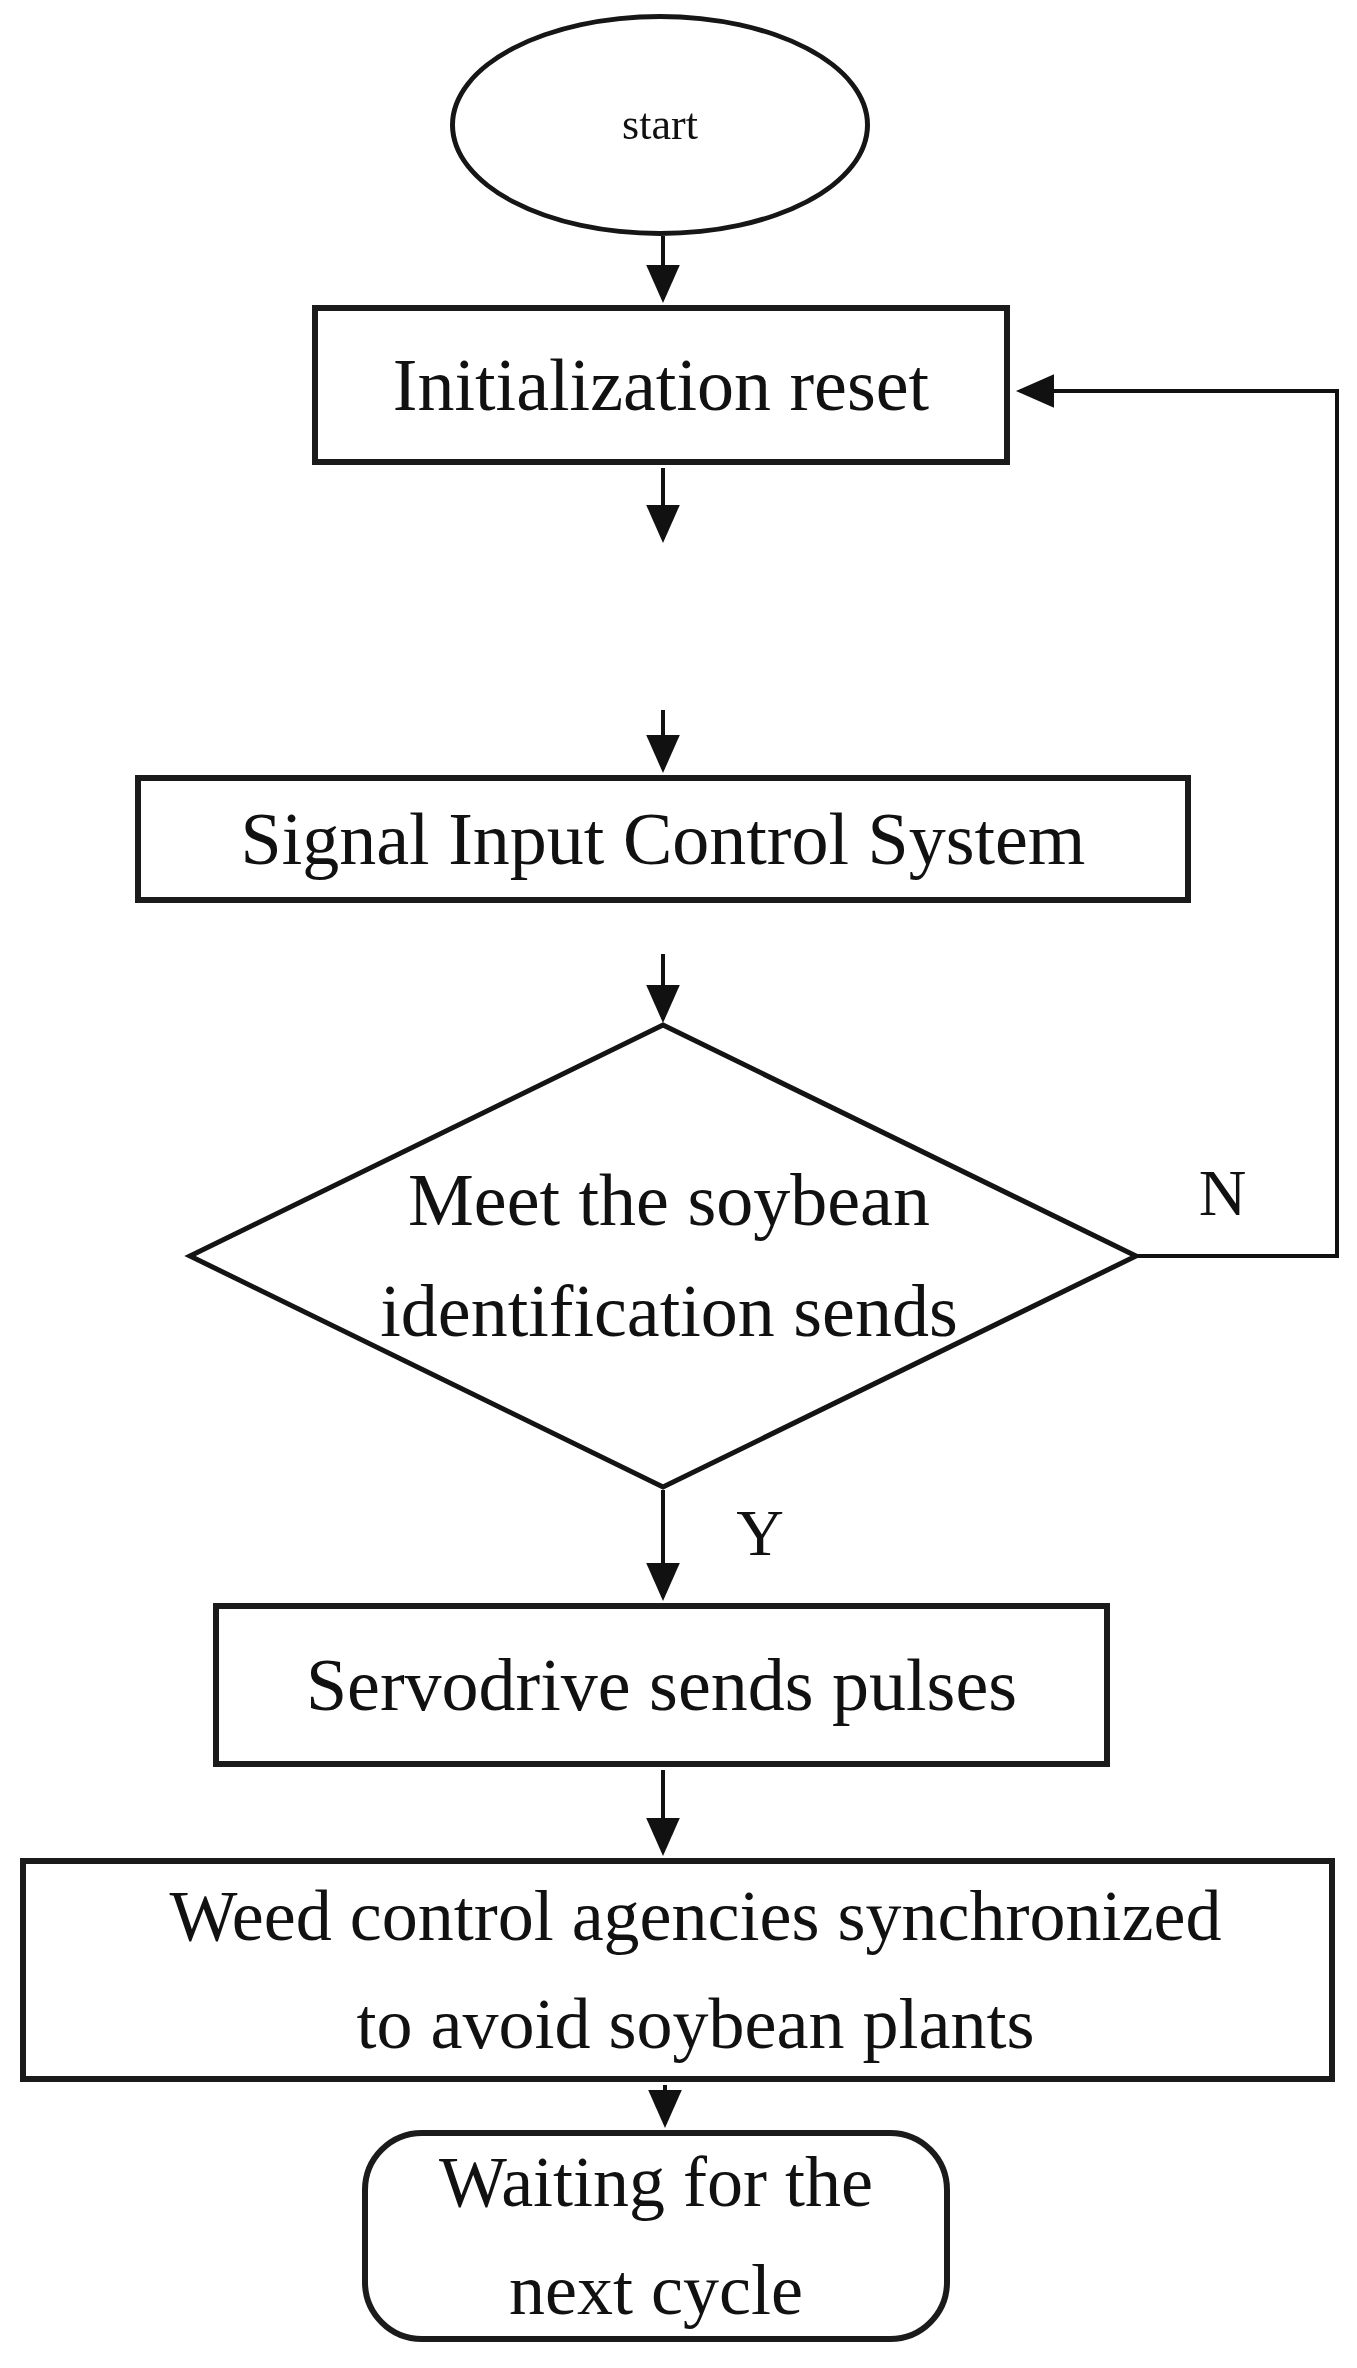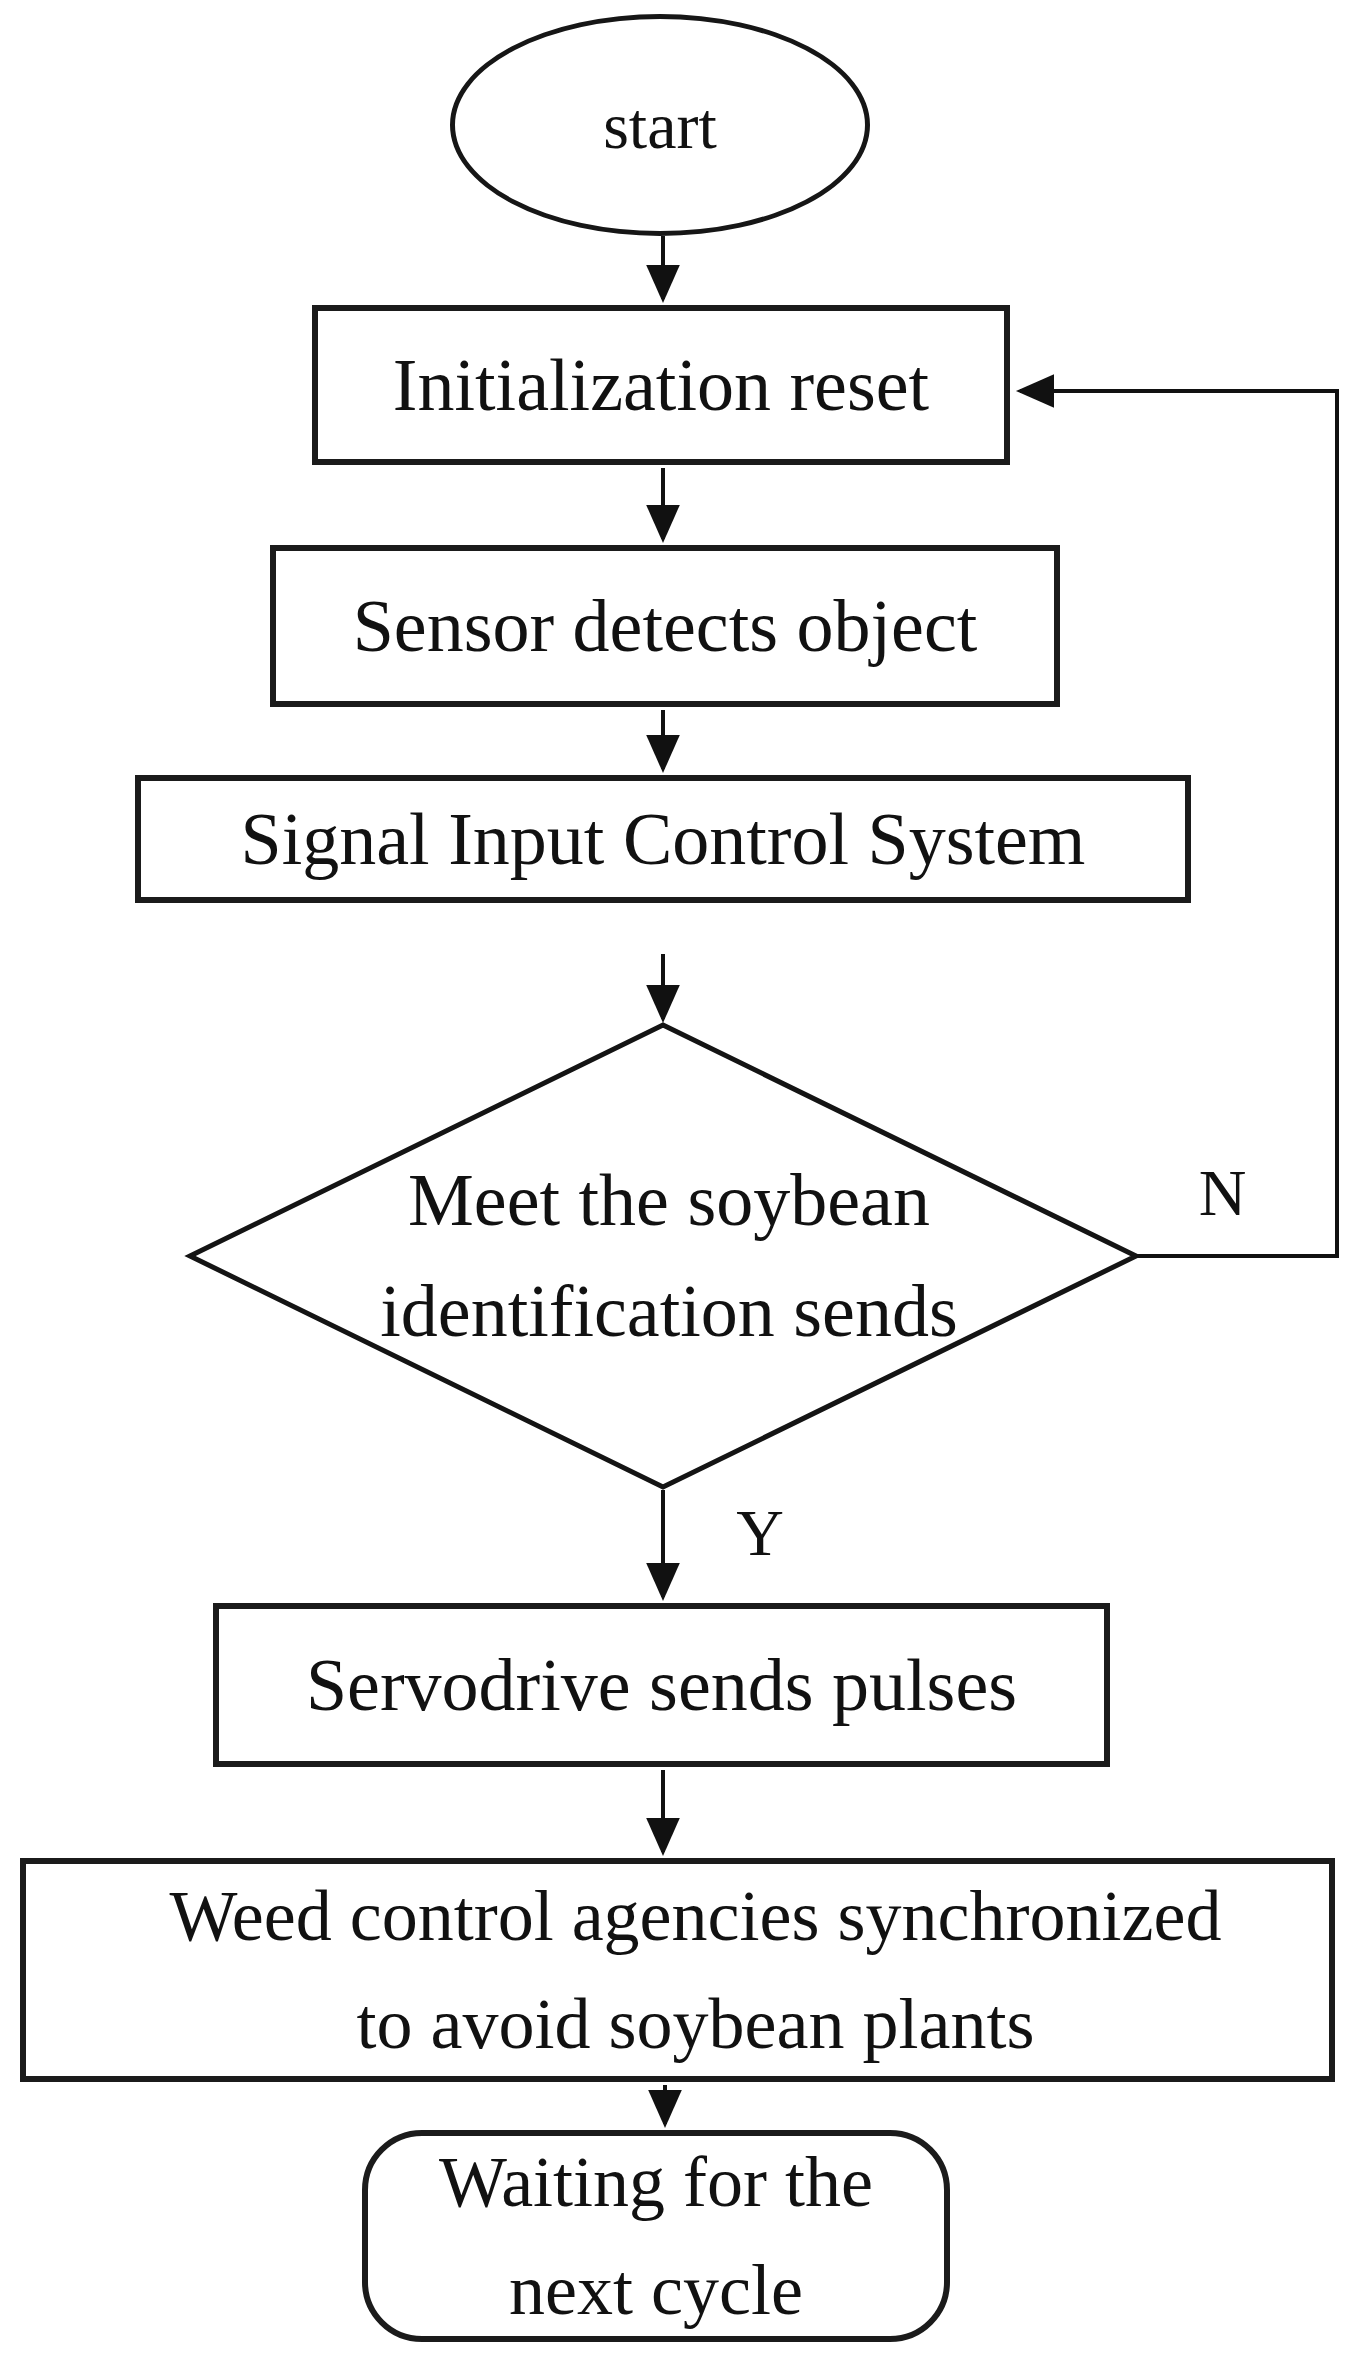--- a/index.html
+++ b/index.html
@@ -32,21 +32,21 @@
   .rect    { border: 6px solid #1b1b1b; }
   .ellipse { border: 5px solid #161616; border-radius: 50%; background: transparent; }
   .rounded { border: 6px solid #1b1b1b; border-radius: 60px; }
   .plain   { background: transparent; }
   .lbl {
     font-size: 74px;
     line-height: 1.5;
     white-space: nowrap;
     color: #111111;
   }
-  .lbl.small { font-size: 66px; }
+  .lbl.small { font-size: 44px; }
   .lbl.twoline { font-size: 72px; }
   .edge-label {
     position: absolute;
     font-size: 66px;
     line-height: 1;
     color: #111111;
     text-align: center;
     background: transparent;
   }
   svg line, svg polyline { stroke: #111111; stroke-width: 4; fill: none; }
@@ -77,23 +77,20 @@
   </svg>
 
   <div class="node ellipse" style="left:450px; top:14px; width:420px; height:222px;">
     <span class="lbl small">start</span>
   </div>
 
   <div class="node rect" style="left:312px; top:305px; width:698px; height:160px;">
     <span class="lbl">Initialization reset</span>
   </div>
 
-  <div class="node rect" style="left:270px; top:545px; width:790px; height:162px;">
-    <span class="lbl">Sensor detects object</span>
-  </div>
 
   <div class="node rect" style="left:135px; top:775px; width:1056px; height:128px;">
     <span class="lbl">Signal Input Control System</span>
   </div>
 
   <div class="node plain" style="left:221px; top:1140px; width:896px; height:232px;">
     <span class="lbl">Meet the soybean</span>
     <span class="lbl">identification sends</span>
   </div>
 

